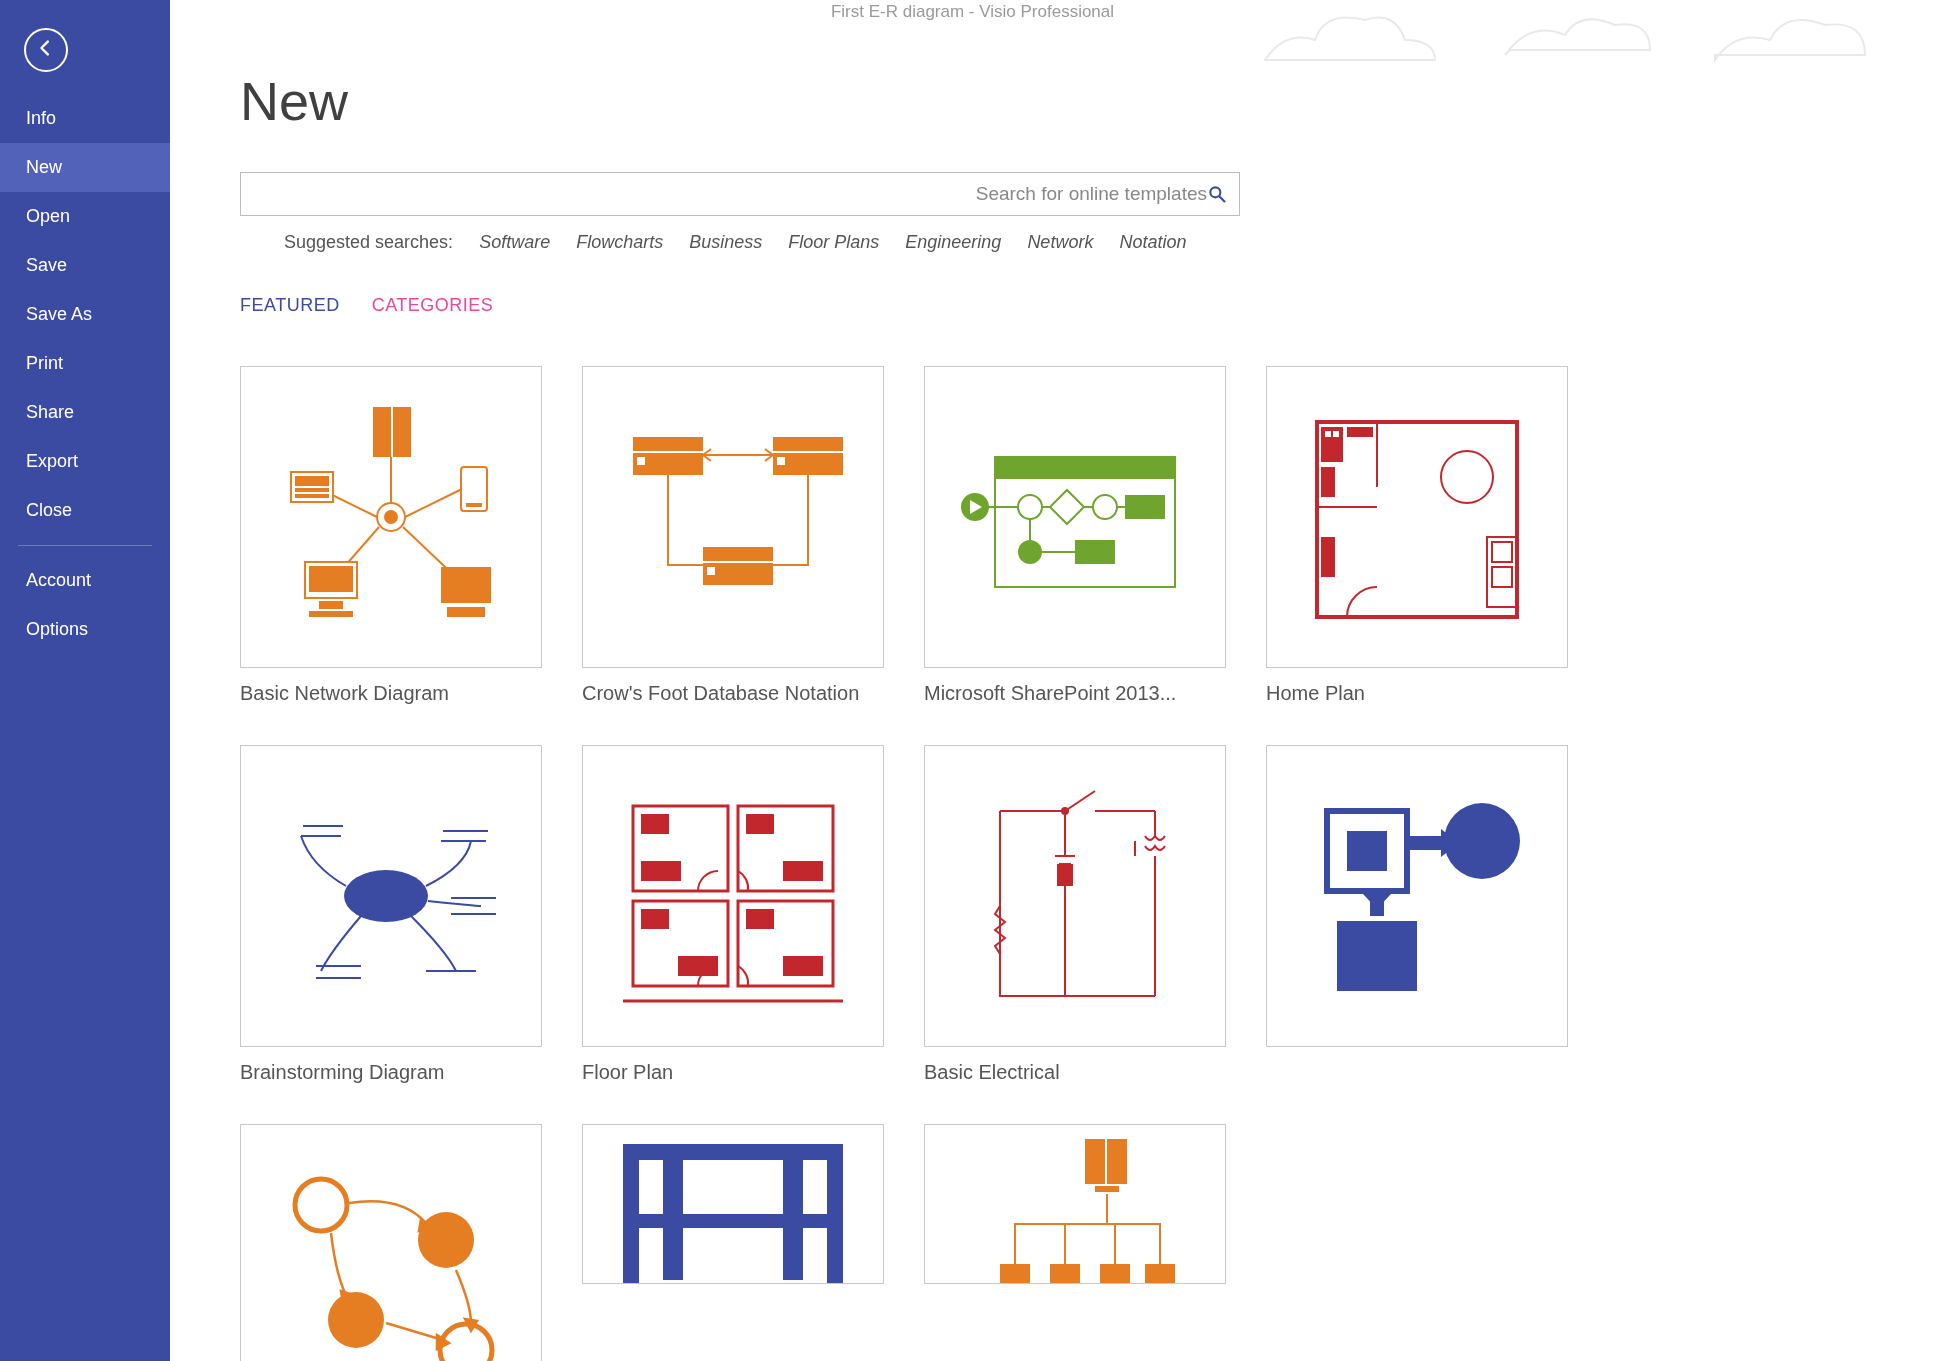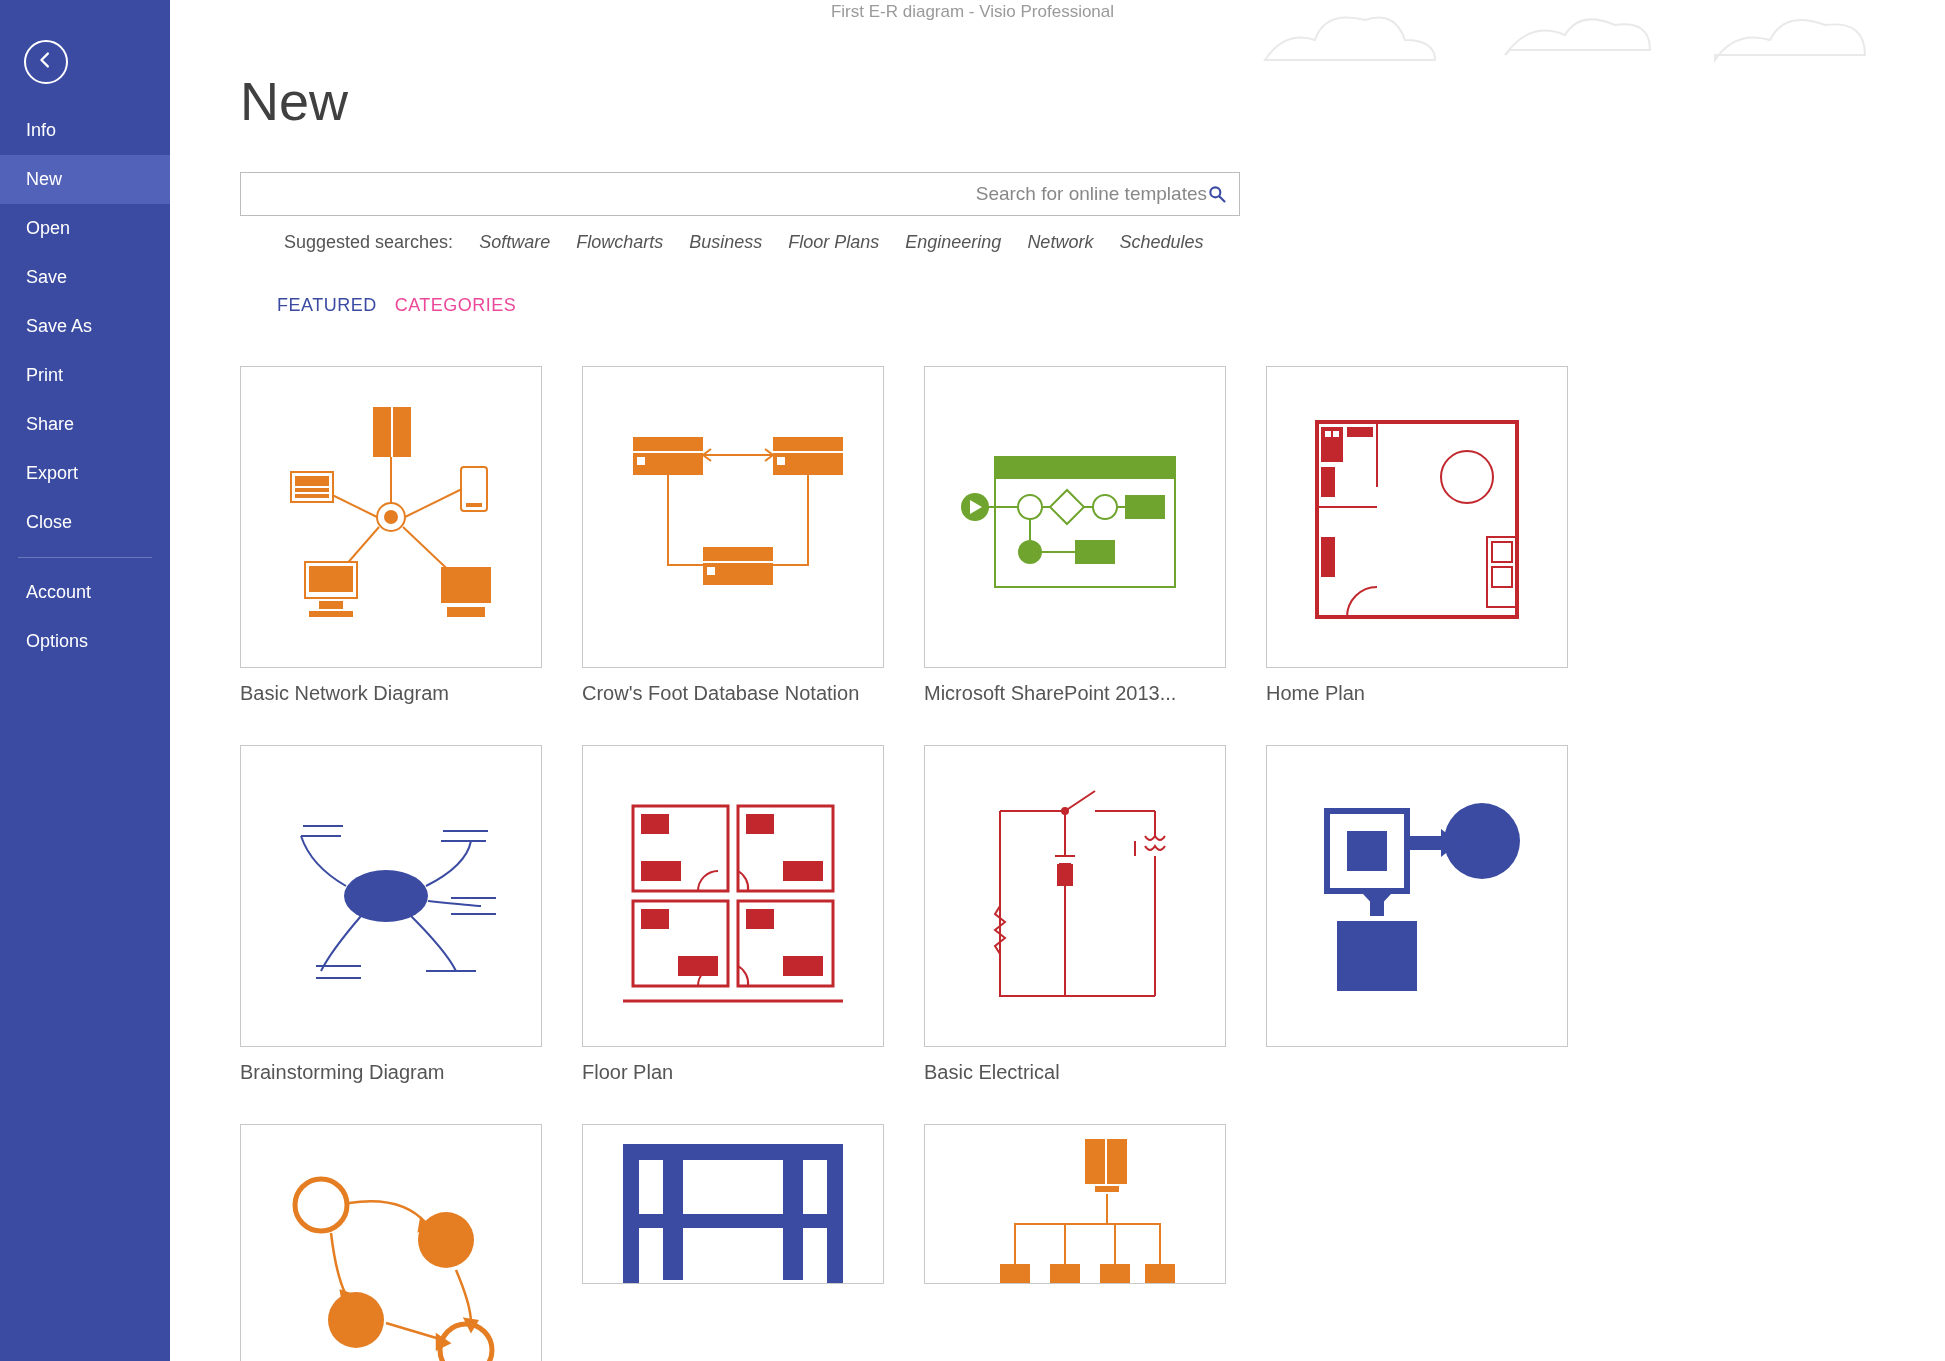--- a/index.html
+++ b/index.html
@@ -34,21 +34,21 @@
     pointer-events: none;
   }
 
   
   .sidebar {
     position: absolute;
     top: 0; left: 0; bottom: 0;
     width: 170px;
     background: #3b4ba2;
     color: #ffffff;
-    padding-top: 22px;
+    padding-top: 10px;
   }
   .back-btn {
     width: 44px; height: 44px;
     border: 2px solid #ffffff;
     border-radius: 50%;
     margin: 18px 0 22px 24px;
     display: flex; align-items: center; justify-content: center;
     cursor: pointer;
   }
   .back-btn svg { width: 22px; height: 22px; fill: #ffffff; }
@@ -110,24 +110,23 @@
     gap: 26px;
     align-items: center;
   }
   .sugg-label { color: #555; margin-left: 44px; }
   .sugg-link { color: #555; cursor: pointer; font-style: italic; }
 
   
   .tabs {
     margin-top: 42px;
     display: flex;
-    gap: 18px;
+    gap: 32px;
     font-size: 18px;
     letter-spacing: 0.5px;
-    margin-left: 37px;
   }
   .tab { color: #ec4899; cursor: pointer; }
   .tab.active { color: #3b4ba2; }
 
   
   .grid {
     margin-top: 50px;
     display: flex;
     flex-wrap: wrap;
     gap: 40px 40px;
@@ -219,21 +218,21 @@
   </div>
 
   <div class="sugg-row">
     <span class="sugg-label">Suggested searches:</span>
     <span class="sugg-link">Software</span>
     <span class="sugg-link">Flowcharts</span>
     <span class="sugg-link">Business</span>
     <span class="sugg-link">Floor Plans</span>
     <span class="sugg-link">Engineering</span>
     <span class="sugg-link">Network</span>
-    <span class="sugg-link">Schedules</span>
+    <span class="sugg-link">Notation</span>
   </div>
 
   <div class="tabs">
     <span class="tab active">FEATURED</span>
     <span class="tab">CATEGORIES</span>
   </div>
 
   <div class="grid">
 
     <div class="tpl">

